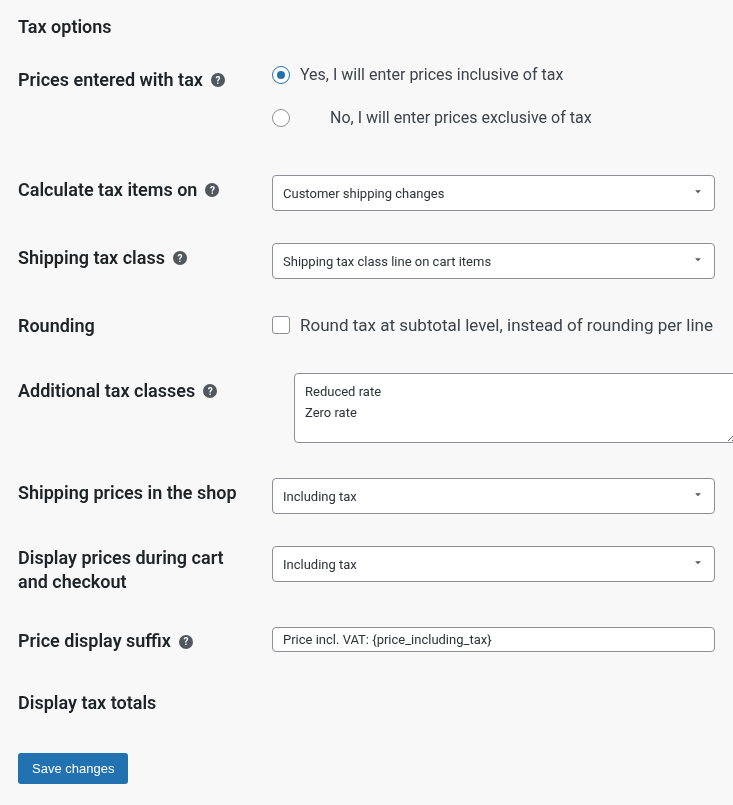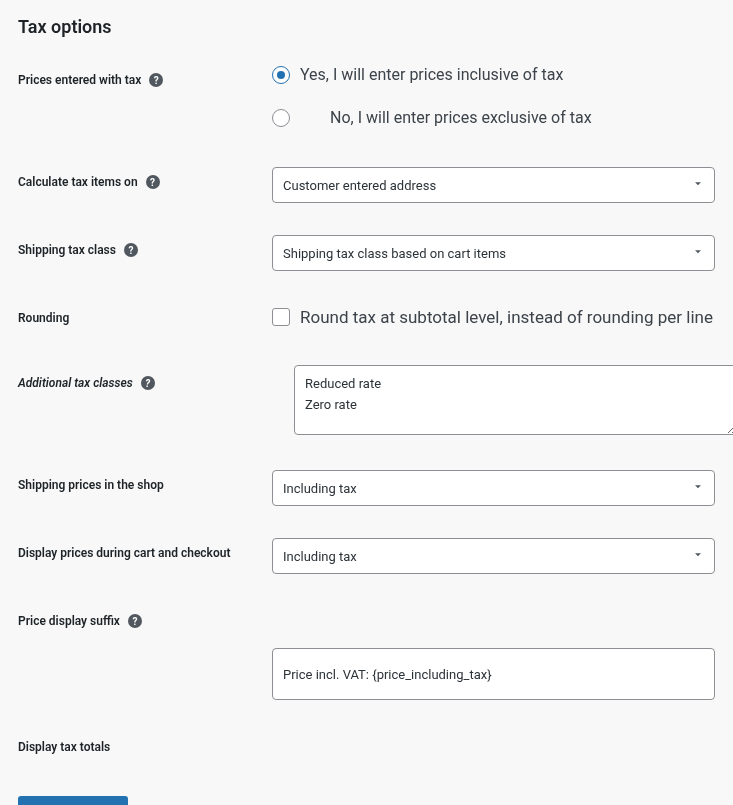--- a/index.html
+++ b/index.html
@@ -30,21 +30,21 @@
       width: 230px;
       flex-shrink: 0;
       display: flex;
       align-items: center;
       gap: 8px;
       min-height: 30px;
     }
     .label-text {
       font-weight: 600;
       color: #1d2327;
-      font-size: 12px;
+      font-size: 18px;
       line-height: 1.35;
     }
     .help-icon {
       width: 14px;
       height: 14px;
       border-radius: 50%;
       background: #50575e;
       color: #fff;
       font-size: 10px;
       font-weight: bold;
@@ -57,21 +57,21 @@
       flex: 1;
       padding-left: 24px;
     }
     .radio-option {
       display: flex;
       align-items: center;
       gap: 10px;
       margin-bottom: 24px;
     }
     .radio-option:last-child {
-      margin-bottom: 8px;
+      margin-bottom: 16px;
       gap: 40px;
     }
     .radio {
       width: 18px;
       height: 18px;
       border: 1px solid #8c8f94;
       border-radius: 50%;
       position: relative;
       flex-shrink: 0;
       background: #fff;
@@ -148,47 +148,45 @@
       padding: 8px 10px;
       font-size: 13px;
       color: #2c3338;
       font-family: inherit;
       resize: both;
       line-height: 1.6;
       margin-left: 22px;
     }
     .text-input {
       width: 100%;
-      height: 52px;
+      height: 25px;
       border: 1px solid #8c8f94;
       border-radius: 4px;
       background: #fff;
       padding: 4px 10px;
       font-size: 13px;
       color: #2c3338;
       font-family: inherit;
-      margin-top: 42px;
     }
     .save-button {
       background: #2271b1;
       color: #fff;
       border: none;
       border-radius: 3px;
       padding: 8px 14px;
       font-size: 13px;
       font-weight: 400;
       cursor: pointer;
       margin-top: 2px;
     }
     .form-row.rounding .control-col {
       padding-top: 4px;
     }
     .form-row.textarea-row .label-col {
       padding-top: 6px;
-      font-style: italic;
     }
   </style>
 </head>
 <body>
 
 
 
 <h2 class="section-title">Tax options</h2>
 
 
@@ -210,39 +208,39 @@
 </div>
 
 
 <div class="form-row">
   <div class="label-col">
     <span class="label-text">Calculate tax items on</span>
     <span class="help-icon">?</span>
   </div>
   <div class="control-col">
     <div class="select-wrap">
-      <div class="select-box">Customer entered address</div>
+      <div class="select-box">Customer shipping changes</div>
       <span class="select-chevron">
         <svg viewBox="0 0 24 24">
             <path d="M7 10l5 5 5-5z"></path>
           </svg>
       </span>
     </div>
   </div>
 </div>
 
 
 <div class="form-row">
   <div class="label-col">
     <span class="label-text">Shipping tax class</span>
     <span class="help-icon">?</span>
   </div>
   <div class="control-col">
     <div class="select-wrap">
-      <div class="select-box">Shipping tax class based on cart items</div>
+      <div class="select-box">Shipping tax class line on cart items</div>
       <span class="select-chevron">
         <svg viewBox="0 0 24 24">
             <path d="M7 10l5 5 5-5z"></path>
           </svg>
       </span>
     </div>
   </div>
 </div>
 
 

